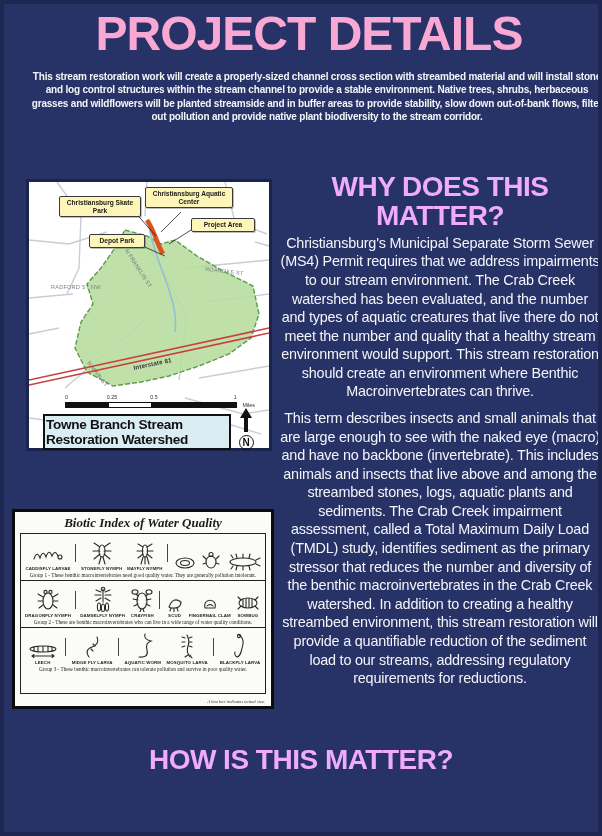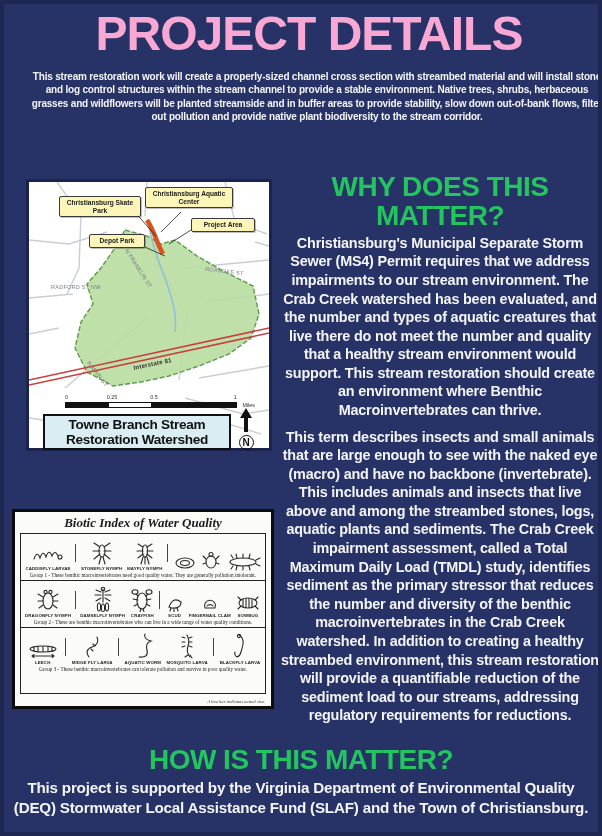--- a/index.html
+++ b/index.html
@@ -26,25 +26,25 @@
     font-size:10px;line-height:1.33;font-weight:700;
     letter-spacing:-0.2px;color:#f4f5f9;
   }
   .right-col{
     position:absolute;top:168px;left:276px;width:320px;
     text-align:center;
   }
   .right-col h2, .funded h2{
     margin:0 0 3px 0;
     font-size:28px;line-height:1.05;font-weight:700;
-    letter-spacing:-0.5px;color:#22c55e;
+    letter-spacing:-0.5px;color:#f0abfc;
   }
   .right-col p{
     margin:0 0 8px 0;
-    font-size:14.4px;line-height:1.29;font-weight:700;
+    font-size:14.4px;line-height:1.29;font-weight:400;
     letter-spacing:-0.2px;color:#f4f5f9;
   }
   .funded{
     position:absolute;top:741px;left:0;width:100%;text-align:center;
   }
   .funded p{
     margin:4px auto 0;width:576px;
     font-size:15.2px;line-height:1.32;font-weight:700;
     letter-spacing:-0.2px;color:#f4f5f9;
   }
@@ -83,21 +83,21 @@
   .scalebar .bar{position:absolute;left:0;top:8px;width:170px;height:4px;border:1px solid #111;display:flex;}
   .scalebar .bar i{display:block;height:100%;}
   .scalebar .seg1{width:25%;background:#111;}
   .scalebar .seg2{width:25%;background:#fff;}
   .scalebar .seg3{width:50%;background:#111;}
   .map-title-box{
     position:absolute;left:14px;top:232px;width:182px;height:30px;
     background:#d9edf2;border:2px solid #111;
     display:flex;align-items:center;justify-content:center;
     font-size:13.6px;line-height:1.12;font-weight:700;color:#111;
-    text-align:center;letter-spacing:-0.3px;padding:1px;box-sizing:content-box;
+    letter-spacing:-0.3px;padding:1px;box-sizing:content-box;
   }
   .north{position:absolute;left:206px;top:226px;width:22px;height:40px;text-align:center;}
   .north svg{display:block;margin:0 auto;}
   .north-n{
     display:inline-block;margin-top:-2px;
     font-size:10px;font-weight:700;color:#111;
     border:1.5px solid #111;border-radius:50%;width:13px;height:13px;line-height:13px;
   }
   
   .biotic{
@@ -368,16 +368,15 @@
           </div>
         </div>
         <div class="bcap">Group 3 - These benthic macroinvertebrates can tolerate pollution and survive in poor quality water.</div>
       </div>
     </div>
     <div class="bfoot">A line bar indicates actual size.</div>
   </figure>
 
   <section class="funded">
     <h2>HOW IS THIS MATTER?</h2>
-    <p>This project is supported by the Virginia Department of Environmental Quality (DEQ) Stormwater Local Assistance Fund (SLAF) and the Town of Christiansburg.</p>
   </section>
 
 </div>
 
 </body></html>

